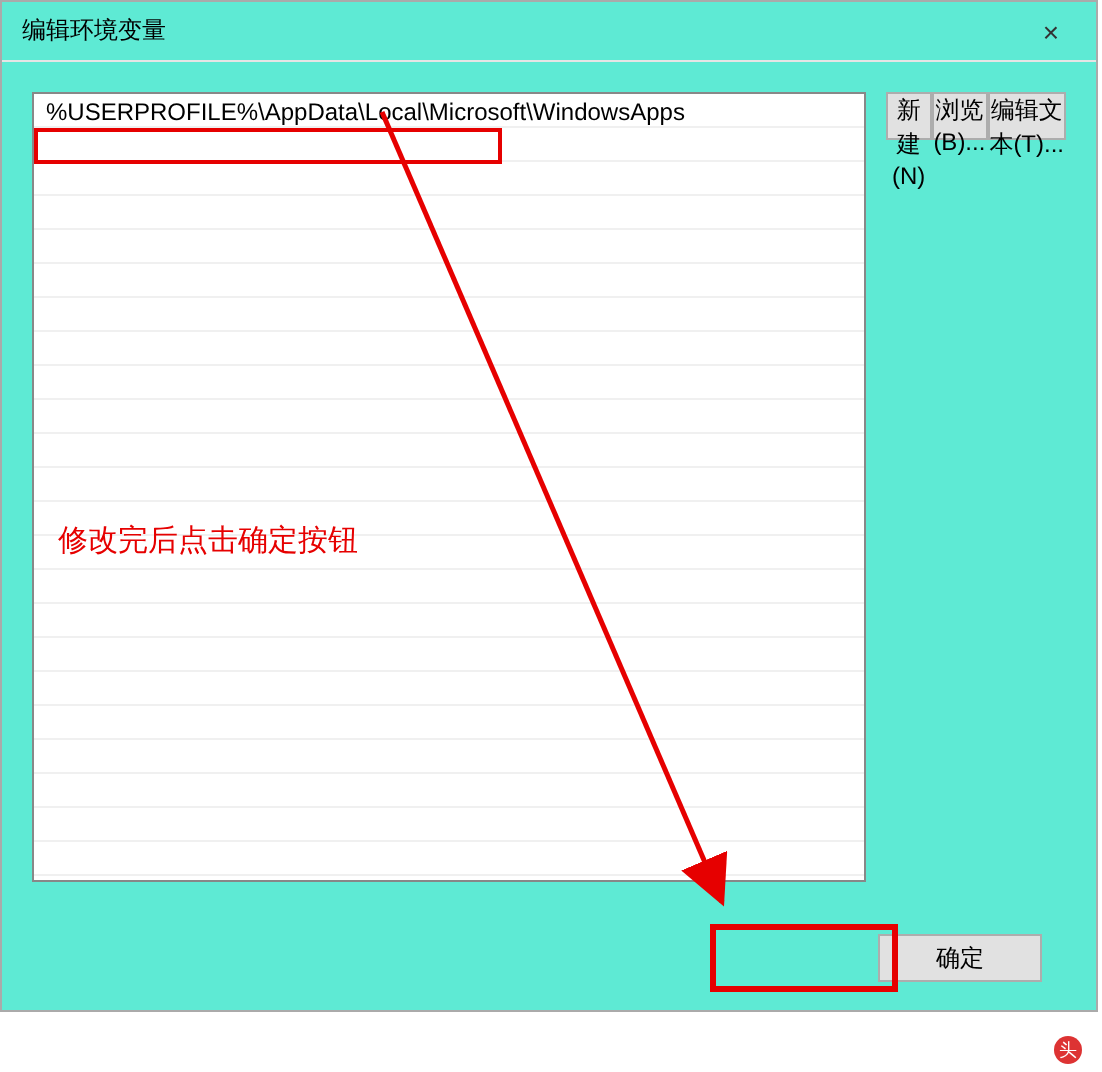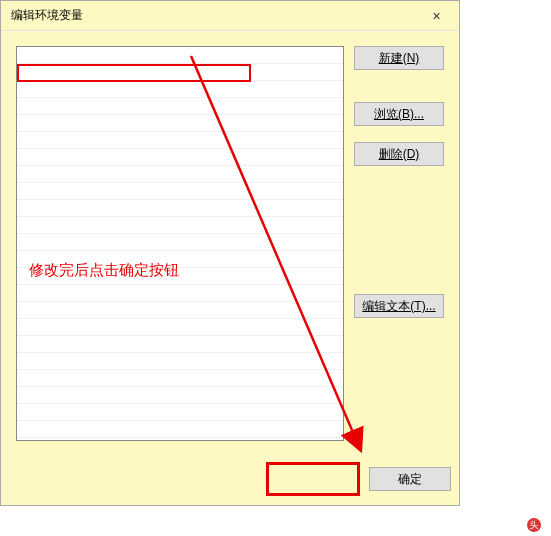--- a/index.html
+++ b/index.html
@@ -6,23 +6,23 @@
     body {
       font-family: "Microsoft YaHei", "Segoe UI", sans-serif;
       font-size: 12px;
       background: #fff;
       width: 551px;
       height: 536px;
       position: relative;
     }
     .window {
       border: 1px solid #aaa;
-      width: 460px;
+      width: 549px;
       height: 506px;
-      background: #fef9c3;
+      background: #5eead4;
     }
     .titlebar {
       height: 30px;
       display: flex;
       align-items: center;
       justify-content: space-between;
       padding: 0 0 0 10px;
       border-bottom: 1px solid #e5e5e5;
     }
     .titlebar-title { font-size: 12px; }
@@ -75,38 +75,36 @@
     .red-box {
       position: absolute;
       border: 2px solid #e60000;
       pointer-events: none;
       z-index: 3;
     }
     .red-box-1 { top: 17px; left: 0; width: 234px; height: 18px; }
     .button-col {
       width: 90px;
       display: flex;
-      flex-direction: column;
-      text-decoration: underline;
     }
     .btn {
       height: 24px;
       border: 1px solid #adadad;
       background: #e1e1e1;
       font-size: 12px;
       font-family: inherit;
       cursor: pointer;
       margin-bottom: 0;
     }
     .gap-sm { height: 16px; }
     .gap-lg { height: 56px; }
     .bottom-buttons {
       position: absolute;
       bottom: 14px;
-      right: 8px;
+      right: 27px;
       display: flex;
       gap: 8px;
     }
     .bottom-buttons .btn { width: 82px; }
     .red-box-ok {
       position: absolute;
       border: 3px solid #e60000;
       bottom: 9px;
       right: 99px;
       width: 94px;
@@ -177,29 +175,29 @@
           <div class="list-line"></div>
         <div class="list-line"></div>
           <div class="list-line"></div>
           <div class="list-line"></div>
         <div class="list-line"></div>
           <div class="list-line"></div>
           <div class="list-line"></div>
         <div class="list-line"></div>
           <div class="list-line"></div>
       </div>
+      <div class="list-item">%USERPROFILE%\AppData\Local\Microsoft\WindowsApps</div>
       <div class="red-box red-box-1"></div>
     </div>
     <div class="button-col">
       <button class="btn">新建(N)</button>
       <div class="gap-sm"></div>
       <div class="gap-sm"></div>
       <button class="btn">浏览(B)...</button>
       <div class="gap-sm"></div>
-      <button class="btn">删除(D)</button>
       <div class="gap-lg"></div>
       <div class="gap-sm"></div>
       <div class="gap-lg"></div>
       <button class="btn">编辑文本(T)...</button>
     </div>
 
     <div class="annotation" style="top:230px; left:28px;">修改完后点击确定按钮</div>
 
     <svg class="arrow-svg" style="top:20px; left:180px;" width="220" height="420">
       <defs>

